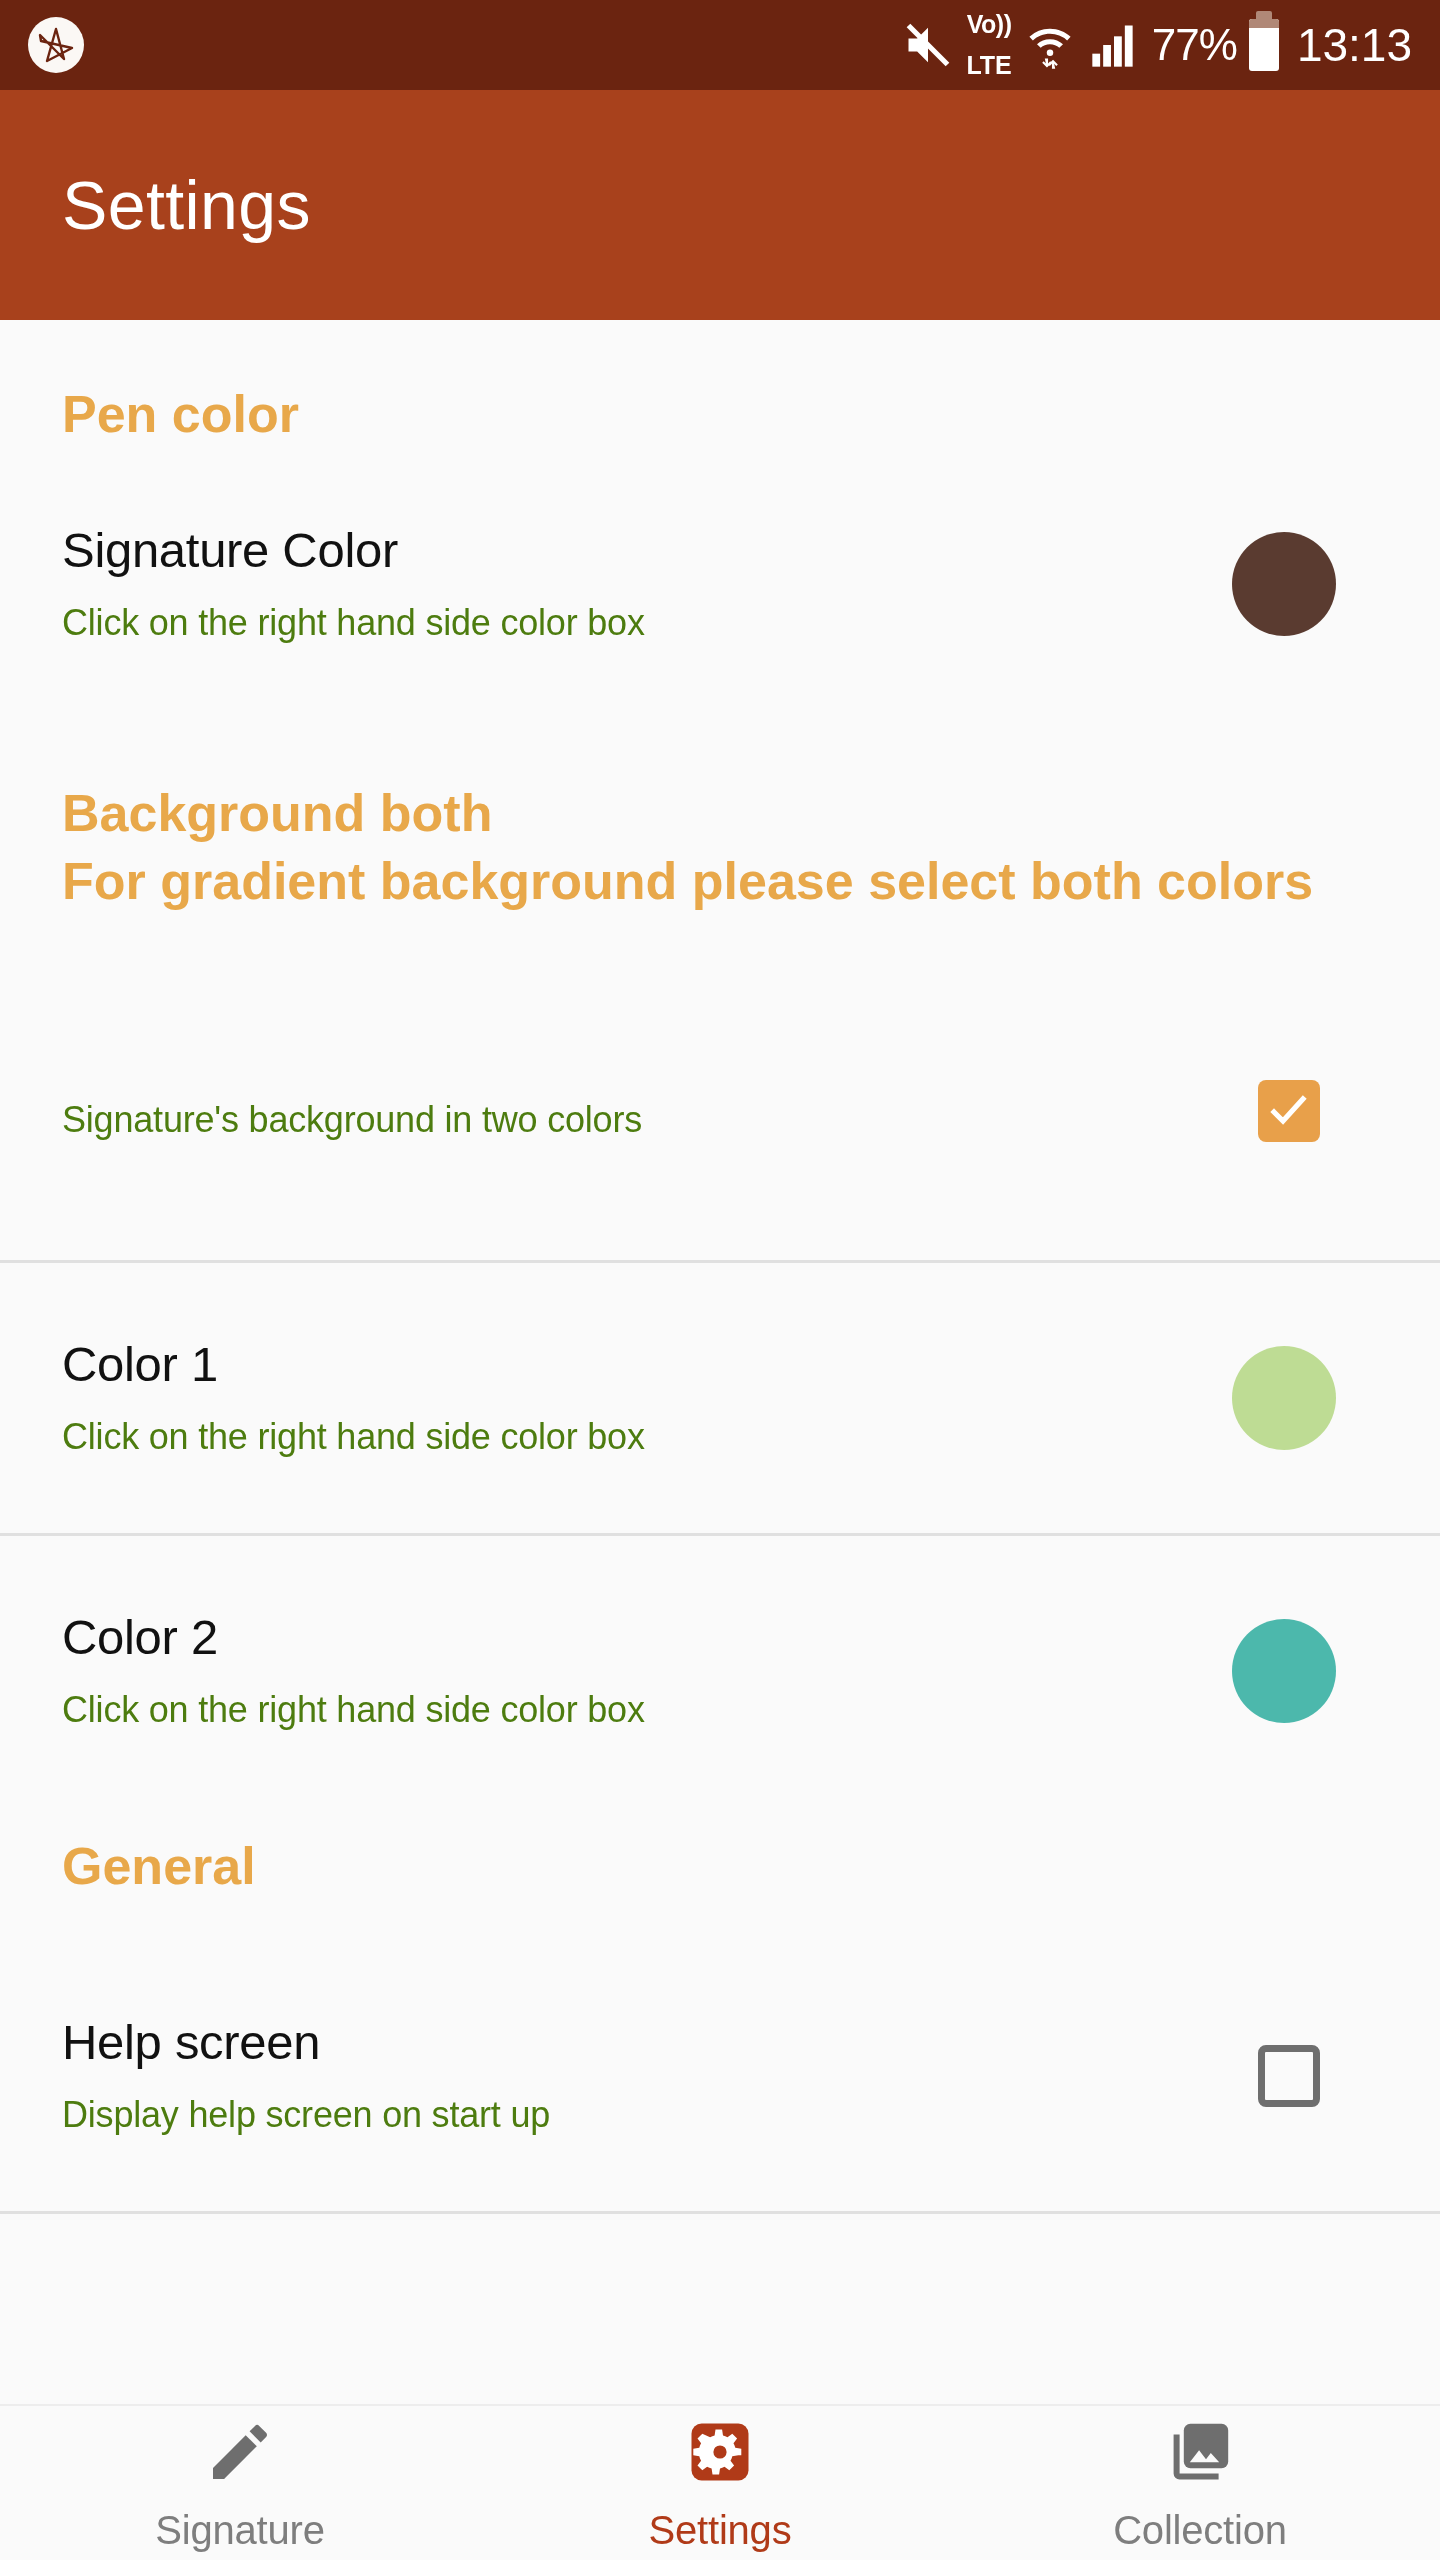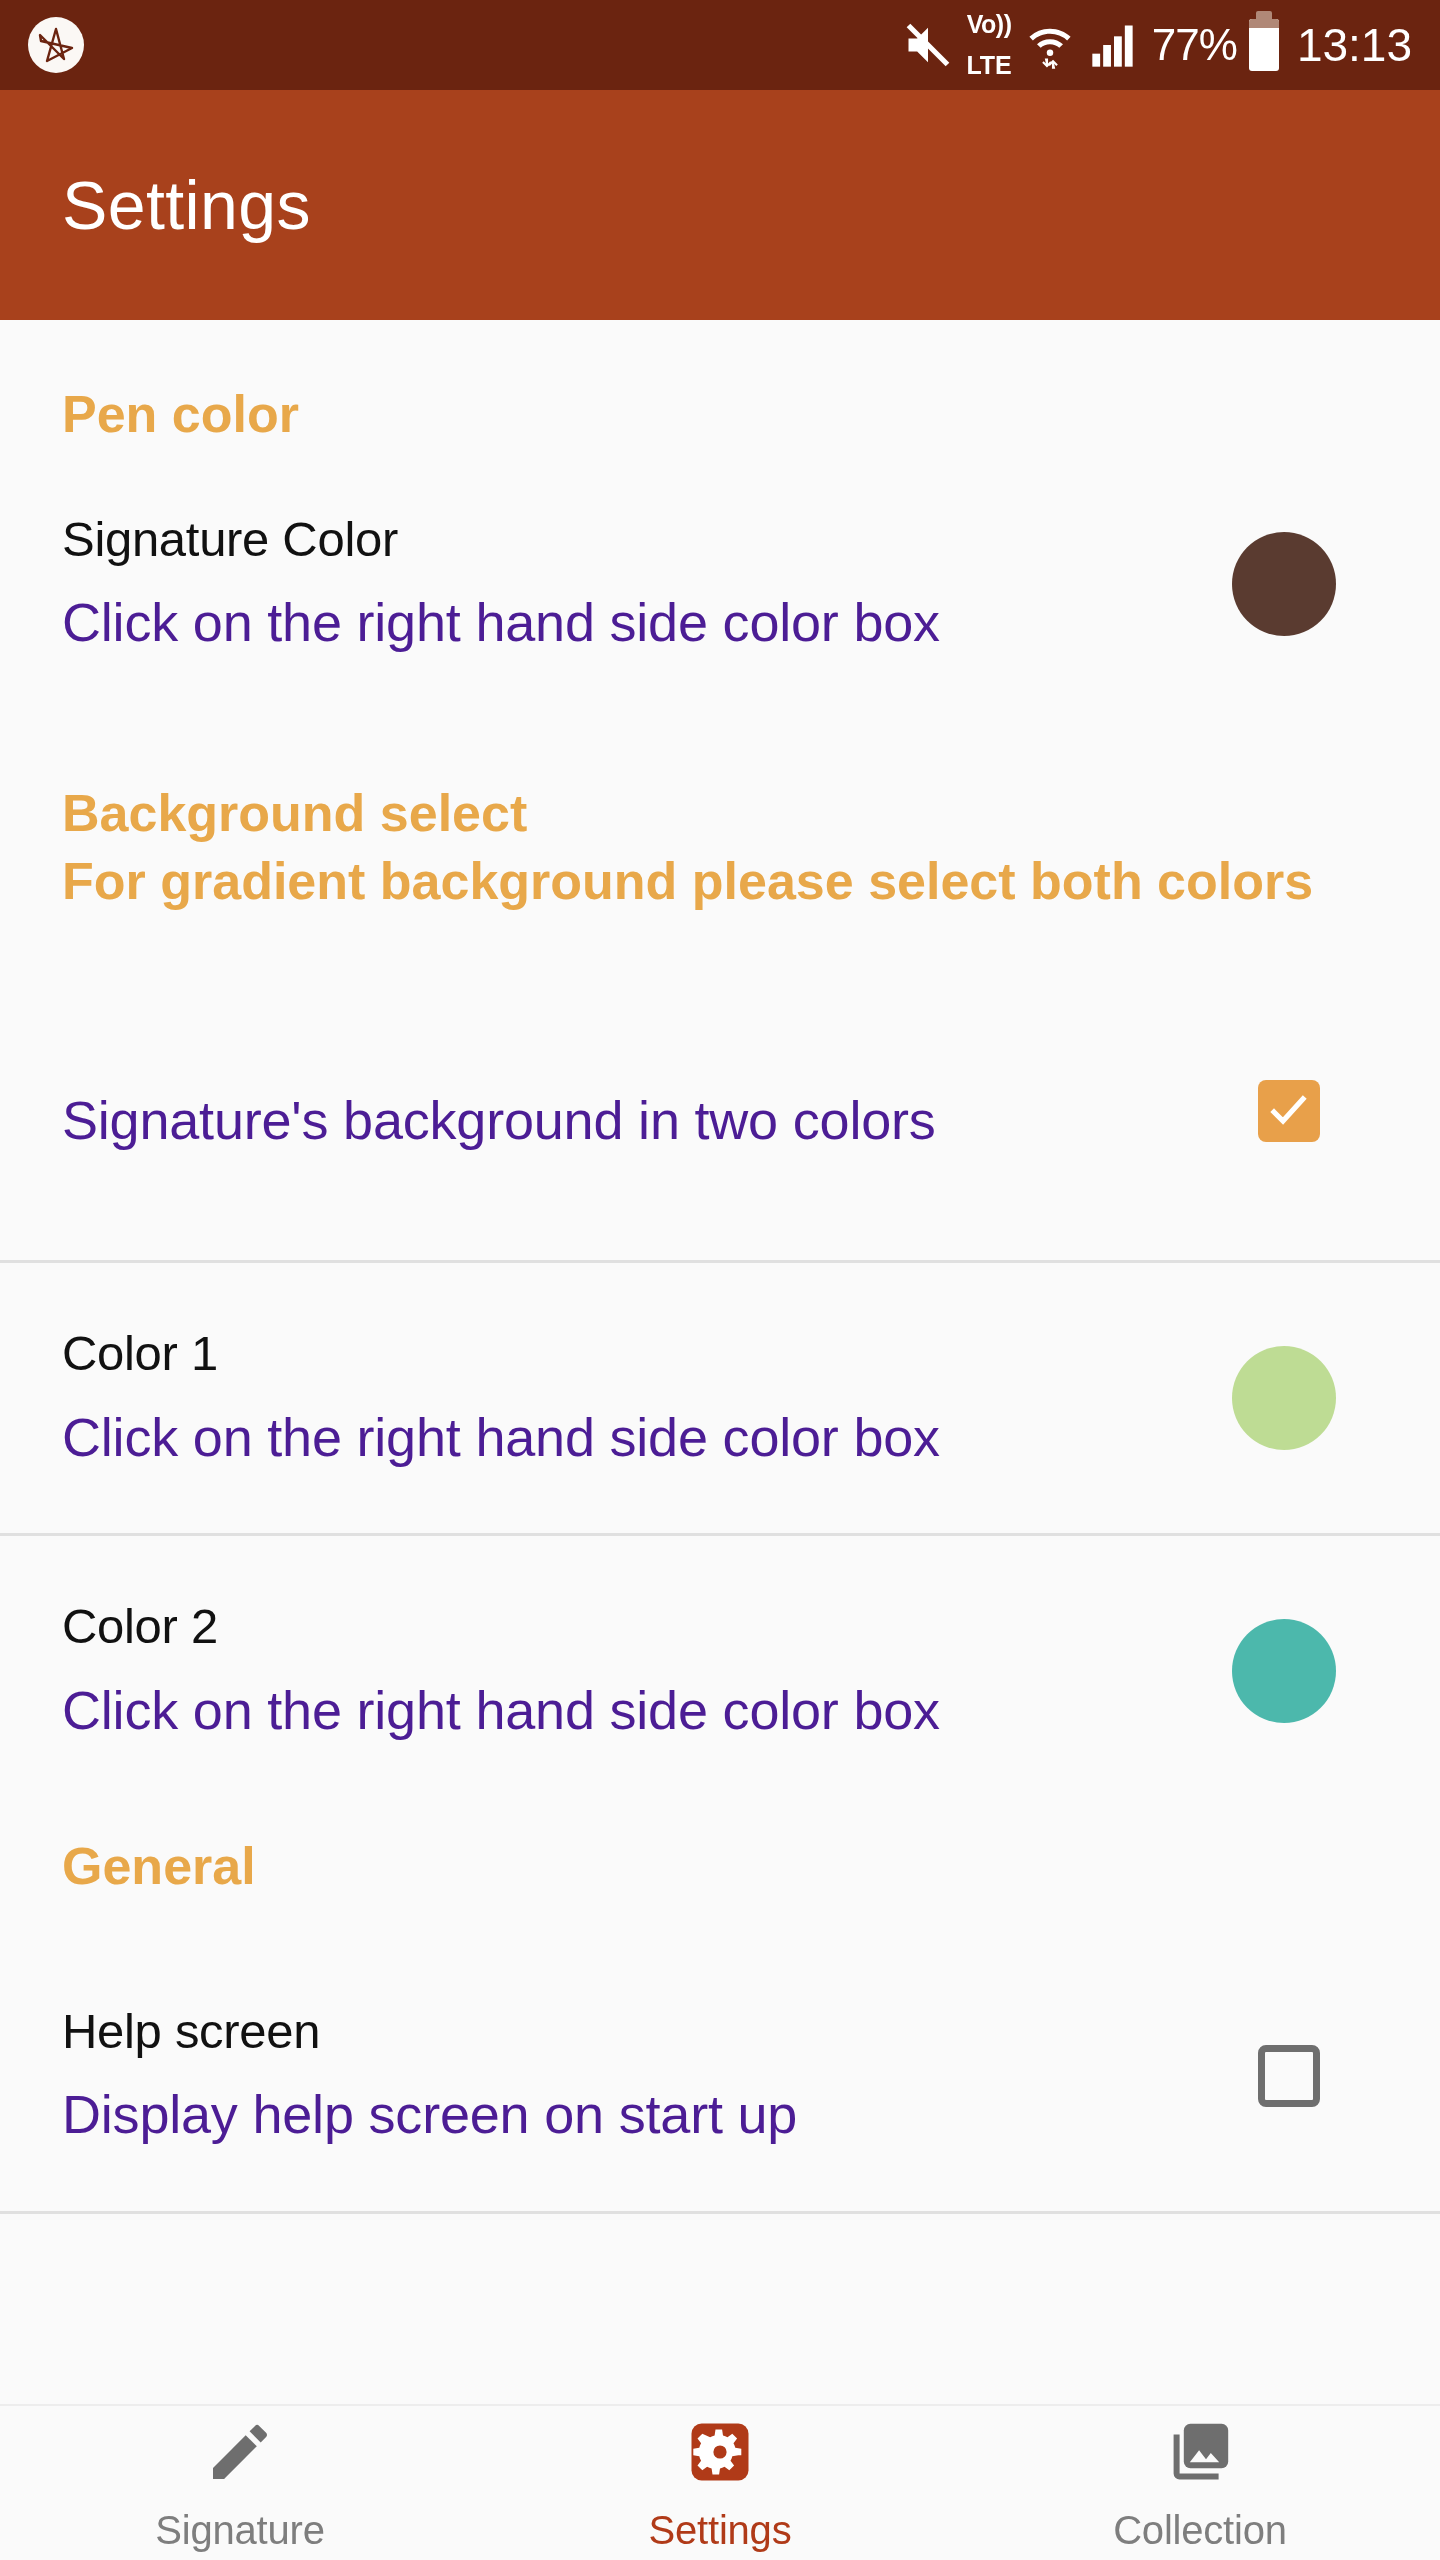--- a/index.html
+++ b/index.html
@@ -110,22 +110,22 @@
     min-height: 150px;
   }
   .pref-text { flex: 1; min-width: 0; }
   .pref-title {
     font-size: 49px;
     color: #111111;
     line-height: 1.22;
     letter-spacing: -0.3px;
   }
   .pref-summary {
-    font-size: 54px;
-    color: #4c1d95;
+    font-size: 36px;
+    color: #4d7c0f;
     line-height: 1.28;
     margin-top: 19px;
     letter-spacing: -0.2px;
   }
   .swatch {
     width: 104px; height: 104px;
     border-radius: 50%;
     flex: 0 0 auto;
     margin-right: 42px;
   }
@@ -243,21 +243,21 @@
     <div class="pref-text">
       <div class="pref-title">Signature Color</div>
       <div class="pref-summary">Click on the right hand side color box</div>
     </div>
     <div class="swatch" style="background:#5A3B30"></div>
   </div>
 
   <div class="spacer-120"></div>
 
   <div class="section-header">
-    <div>Background select</div>
+    <div>Background both</div>
     <div>For gradient background please select both colors</div>
   </div>
 
   <div class="spacer-120"></div>
 
   <div class="pref-row">
     <div class="pref-text">
       <div class="pref-summary">Signature's background in two colors</div>
     </div>
     <div class="checkbox checked">

